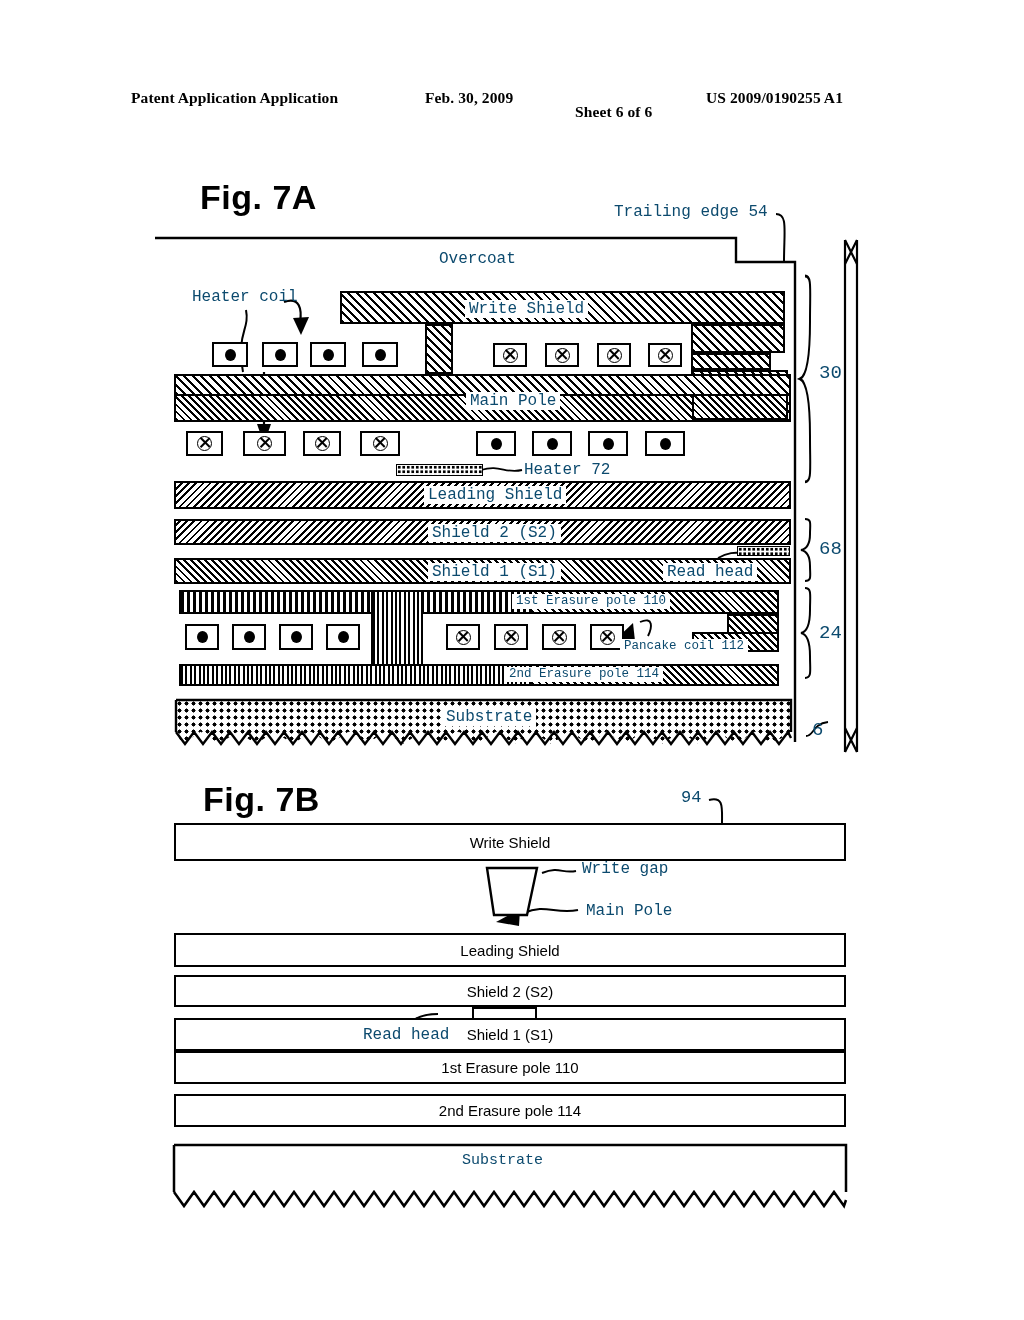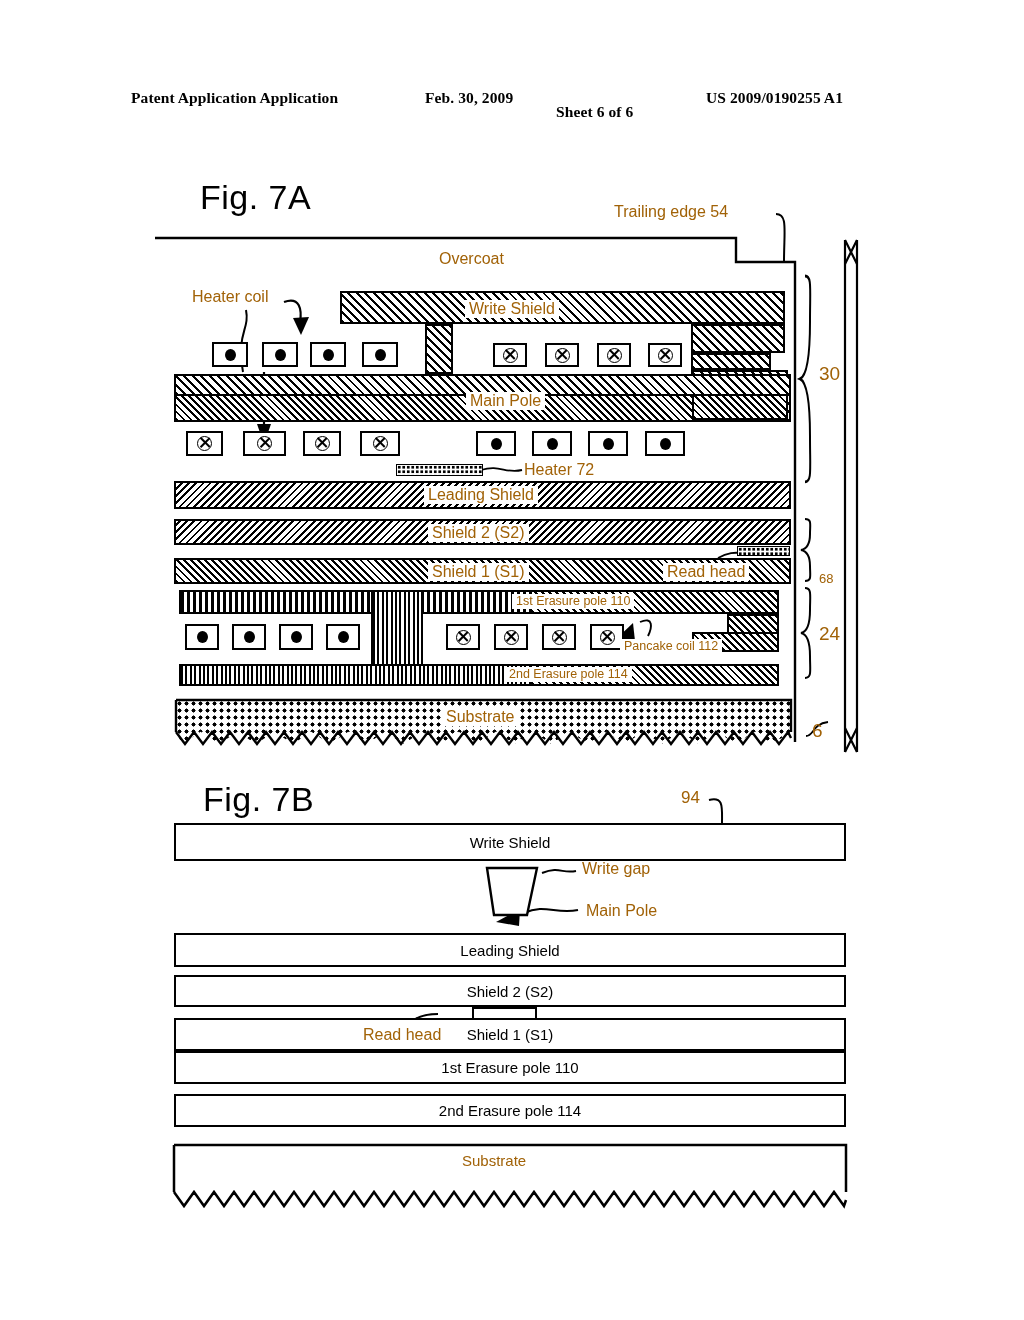--- a/index.html
+++ b/index.html
@@ -14,34 +14,34 @@
   
   #page-header{
     position:absolute;left:0;top:86px;width:1024px;height:24px;
     display:flex;align-items:center;
     font-family:"Liberation Serif", serif;
     font-weight:bold;font-size:15.5px;letter-spacing:.1px;
     white-space:nowrap;
   }
   #page-header .h-pub{position:absolute;left:131px;}
   #page-header .h-date{position:absolute;left:425px;}
-  #page-header .h-sheet{position:absolute;left:556px;margin-top:28px;}
+  #page-header .h-sheet{position:absolute;left:575px;margin-top:28px;}
   #page-header .h-num{position:absolute;left:706px;text-align:center;}
 
   
   .fig{position:absolute;}
   .figlabel{
-    position:absolute;font-size:34px;font-weight:400;
+    position:absolute;font-size:34px;font-weight:700;
     font-family:"Liberation Sans", sans-serif;letter-spacing:.5px;
     white-space:nowrap;
   }
   .lbl{
     position:absolute;white-space:nowrap;
-    font-family:Liberation Sans, sans-serif;
-    font-size:15px;color:#a16207;line-height:1;text-align:right;
+    font-family:Liberation Mono, monospace;
+    font-size:15px;color:#0c4a6e;line-height:1;text-align:right;
   }
   .lbl.small{font-size:12.5px;}
   .lbl.big{font-size:16px;}
   
   .plaque{background:#fff;padding:1px 4px;}
 
   
   .hatch45{
     background-image:repeating-linear-gradient(45deg,
       #000 0 2px, #fff 2px 6px);
@@ -308,21 +308,21 @@
              L428,732 L437,744 L446,732 L455,744 L464,732 L473,744 L482,732
              L491,744 L500,732 L509,744 L518,732 L527,744 L536,732 L545,744
              L554,732 L563,744 L572,732 L581,744 L590,732 L599,744 L608,732
              L617,744 L626,732 L635,744 L644,732 L653,744 L662,732 L671,744
              L680,732 L689,744 L698,732 L707,744 L716,732 L725,744 L734,732
              L743,744 L752,732 L761,744 L770,732 L779,744 L788,732 L791,738" fill="none" stroke="#000" stroke-width="2.4"></path>
   </svg>
   <div class="lbl big plaque" style="left:442px;top:708px;">Substrate</div>
 
   <div class="lbl" style="left:819px;top:364px;font-size:19px;">30</div>
-  <div class="lbl" style="left:819px;top:540px;font-size:13px;margin-top:32px;">68</div>
+  <div class="lbl" style="left:819px;top:540px;font-size:19px;">68</div>
   <div class="lbl" style="left:819px;top:624px;font-size:19px;">24</div>
   <div class="lbl" style="left:812px;top:721px;font-size:19px;">6</div>
 </div>
 
 <div class="fig" id="fig7b" style="left:0;top:0;width:1024px;height:1320px;">
 
   <div class="figlabel" style="left:203px;top:780px;">Fig. 7B</div>
 
   <svg style="left:0;top:0;width:1024px;height:1320px;">
     <path d="M709,800 C724,796 722,808 722,823" fill="none" stroke="#000" stroke-width="2"></path>

